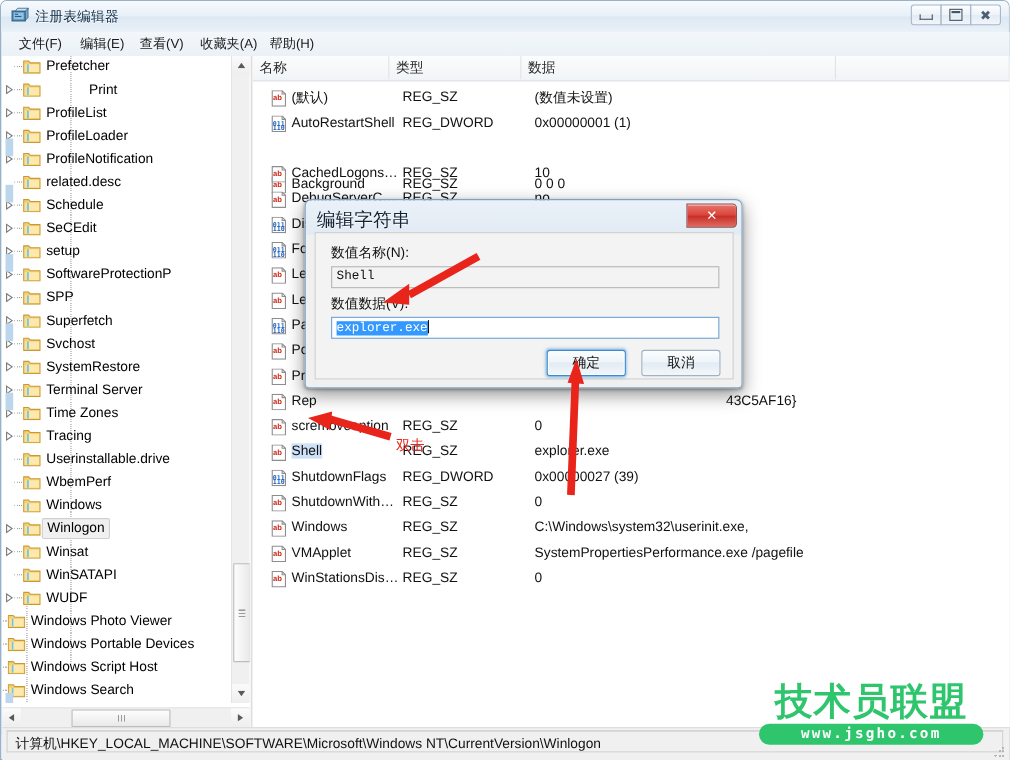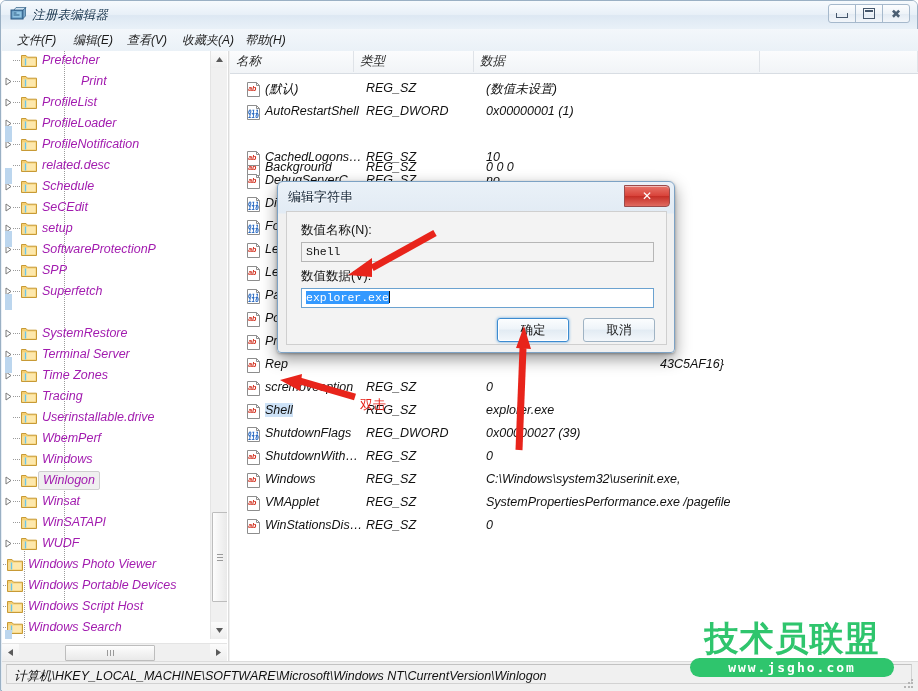--- a/index.html
+++ b/index.html
@@ -12,21 +12,20 @@
   }
   #app{position:relative;width:918px;height:691px;}
 
   
   .win-frame{
     position:absolute;left:0;top:0;width:918px;height:691px;
     box-sizing:border-box;
     border:1px solid #9ab0c4;
     border-radius:6px 6px 0 0;
     background:linear-gradient(to bottom,#f0f4f8 0%,#e4ecf4 100%);
-    font-style:italic;
   }
   .titlebar{
     position:absolute;left:0;top:0;width:916px;height:28px;
     border-radius:5px 5px 0 0;
     background:linear-gradient(to bottom,#f6fafd 0%,#e8f0f8 48%,#dde8f3 52%,#e9f1f8 100%);
   }
   .title-ico{
     position:absolute;left:9px;top:5px;width:17px;height:17px;
   }
   .title-text{
@@ -79,21 +78,21 @@
   }
   .list-pane{
     position:absolute;left:228px;top:0;width:688px;height:610px;
     background:#ffffff;overflow:hidden;
   }
 
   
   .tree-scroll{position:absolute;left:0;top:0;width:210px;height:588px;overflow:hidden;}
   .tnode{
     position:absolute;height:19px;line-height:19px;white-space:nowrap;
-    font-size:12.5px;color:#a21caf;
+    font-size:12.5px;color:#000000;
   }
   .tnode .exp{
     position:absolute;left:0;top:5px;width:9px;height:9px;
   }
   .tnode .exp svg{display:block;}
   .tnode .fold{position:absolute;top:2px;width:16px;height:14px;}
   .tnode .lbl{position:absolute;top:0;}
   .tnode.sel .lbl{
     background:#f0f0f0;border:1px solid #cfcfcf;border-radius:2px;
     padding:0 4px;margin-left:-4px;height:17px;line-height:17px;
@@ -185,21 +184,21 @@
 
   
   .dlg{
     position:absolute;left:277px;top:181px;width:398px;height:172px;
     border:1px solid #7da2c4;border-radius:6px 6px 4px 4px;
     background:linear-gradient(to bottom,#eaf1f8 0%,#e2ebf4 18%,#f0f0f0 19%,#f0f0f0 100%);
     box-shadow:0 6px 16px rgba(0,0,0,.42),0 1px 3px rgba(0,0,0,.3);
     box-sizing:border-box;
   }
   .dlg-title{
-    position:absolute;left:10px;top:6px;font-size:13px;color:#123;text-shadow:0 1px 0 #fff;
+    position:absolute;left:10px;top:6px;font-size:17px;color:#123;text-shadow:0 1px 0 #fff;
   }
   .dlg-close{
     position:absolute;right:4px;top:3px;width:44px;height:20px;
     border:1px solid #9a4b4b;border-radius:0 4px 4px 0;
     background:linear-gradient(to bottom,#e7756a 0%,#d9443b 48%,#c62f27 52%,#e06a60 100%);
     display:flex;align-items:center;justify-content:center;
     color:#fff;font-size:12px;font-family:"DejaVu Sans",sans-serif;
     box-shadow:inset 0 1px 0 rgba(255,255,255,.5);
   }
   .dlg-body{
@@ -464,20 +463,35 @@
                 </svg>
               </span>
               <span class="dotseg" style="left: 11px; top: 9px; width: 8px;"></span>
               <span class="fold" style="left: 19px;"><svg width="16" height="14" viewBox="0 0 16 14">
                   <path d="M0.5 2.5 L5 2.5 L6.5 4.2 L15.5 4.2 L15.5 13.5 L0.5 13.5 Z" fill="#f5cf72" stroke="#c79a36" stroke-width="1"></path>
                   <path d="M1.5 5.5 L14.5 5.5 L14.5 12.5 L1.5 12.5 Z" fill="#fde8ad"></path>
                   <rect x="3.6" y="5.5" width="1.6" height="7" fill="#69c6e8"></rect>
                   <rect x="2" y="5.5" width="1.6" height="7" fill="#f7dd96"></rect>
                 </svg></span>
               <span class="lbl" style="left: 40px;">Superfetch</span>
+            </div>
+            <div class="tnode" style="top: 252px; left: 0px; width: 210px;">
+              <span class="exp" style="left: 2px;">
+                <svg width="9" height="9" viewBox="0 0 9 9">
+                  <path d="M2 1 L7 4.5 L2 8 Z" fill="none" stroke="#7a7a7a" stroke-width="1"></path>
+                </svg>
+              </span>
+              <span class="dotseg" style="left: 11px; top: 9px; width: 8px;"></span>
+              <span class="fold" style="left: 19px;"><svg width="16" height="14" viewBox="0 0 16 14">
+                  <path d="M0.5 2.5 L5 2.5 L6.5 4.2 L15.5 4.2 L15.5 13.5 L0.5 13.5 Z" fill="#f5cf72" stroke="#c79a36" stroke-width="1"></path>
+                  <path d="M1.5 5.5 L14.5 5.5 L14.5 12.5 L1.5 12.5 Z" fill="#fde8ad"></path>
+                  <rect x="3.6" y="5.5" width="1.6" height="7" fill="#69c6e8"></rect>
+                  <rect x="2" y="5.5" width="1.6" height="7" fill="#f7dd96"></rect>
+                </svg></span>
+              <span class="lbl" style="left: 40px;">Svchost</span>
             </div>
             <div class="tnode" style="top: 273px; left: 0px; width: 210px;">
               <span class="exp" style="left: 2px;">
                 <svg width="9" height="9" viewBox="0 0 9 9">
                   <path d="M2 1 L7 4.5 L2 8 Z" fill="none" stroke="#7a7a7a" stroke-width="1"></path>
                 </svg>
               </span>
               <span class="dotseg" style="left: 11px; top: 9px; width: 8px;"></span>
               <span class="fold" style="left: 19px;"><svg width="16" height="14" viewBox="0 0 16 14">
                   <path d="M0.5 2.5 L5 2.5 L6.5 4.2 L15.5 4.2 L15.5 13.5 L0.5 13.5 Z" fill="#f5cf72" stroke="#c79a36" stroke-width="1"></path>

